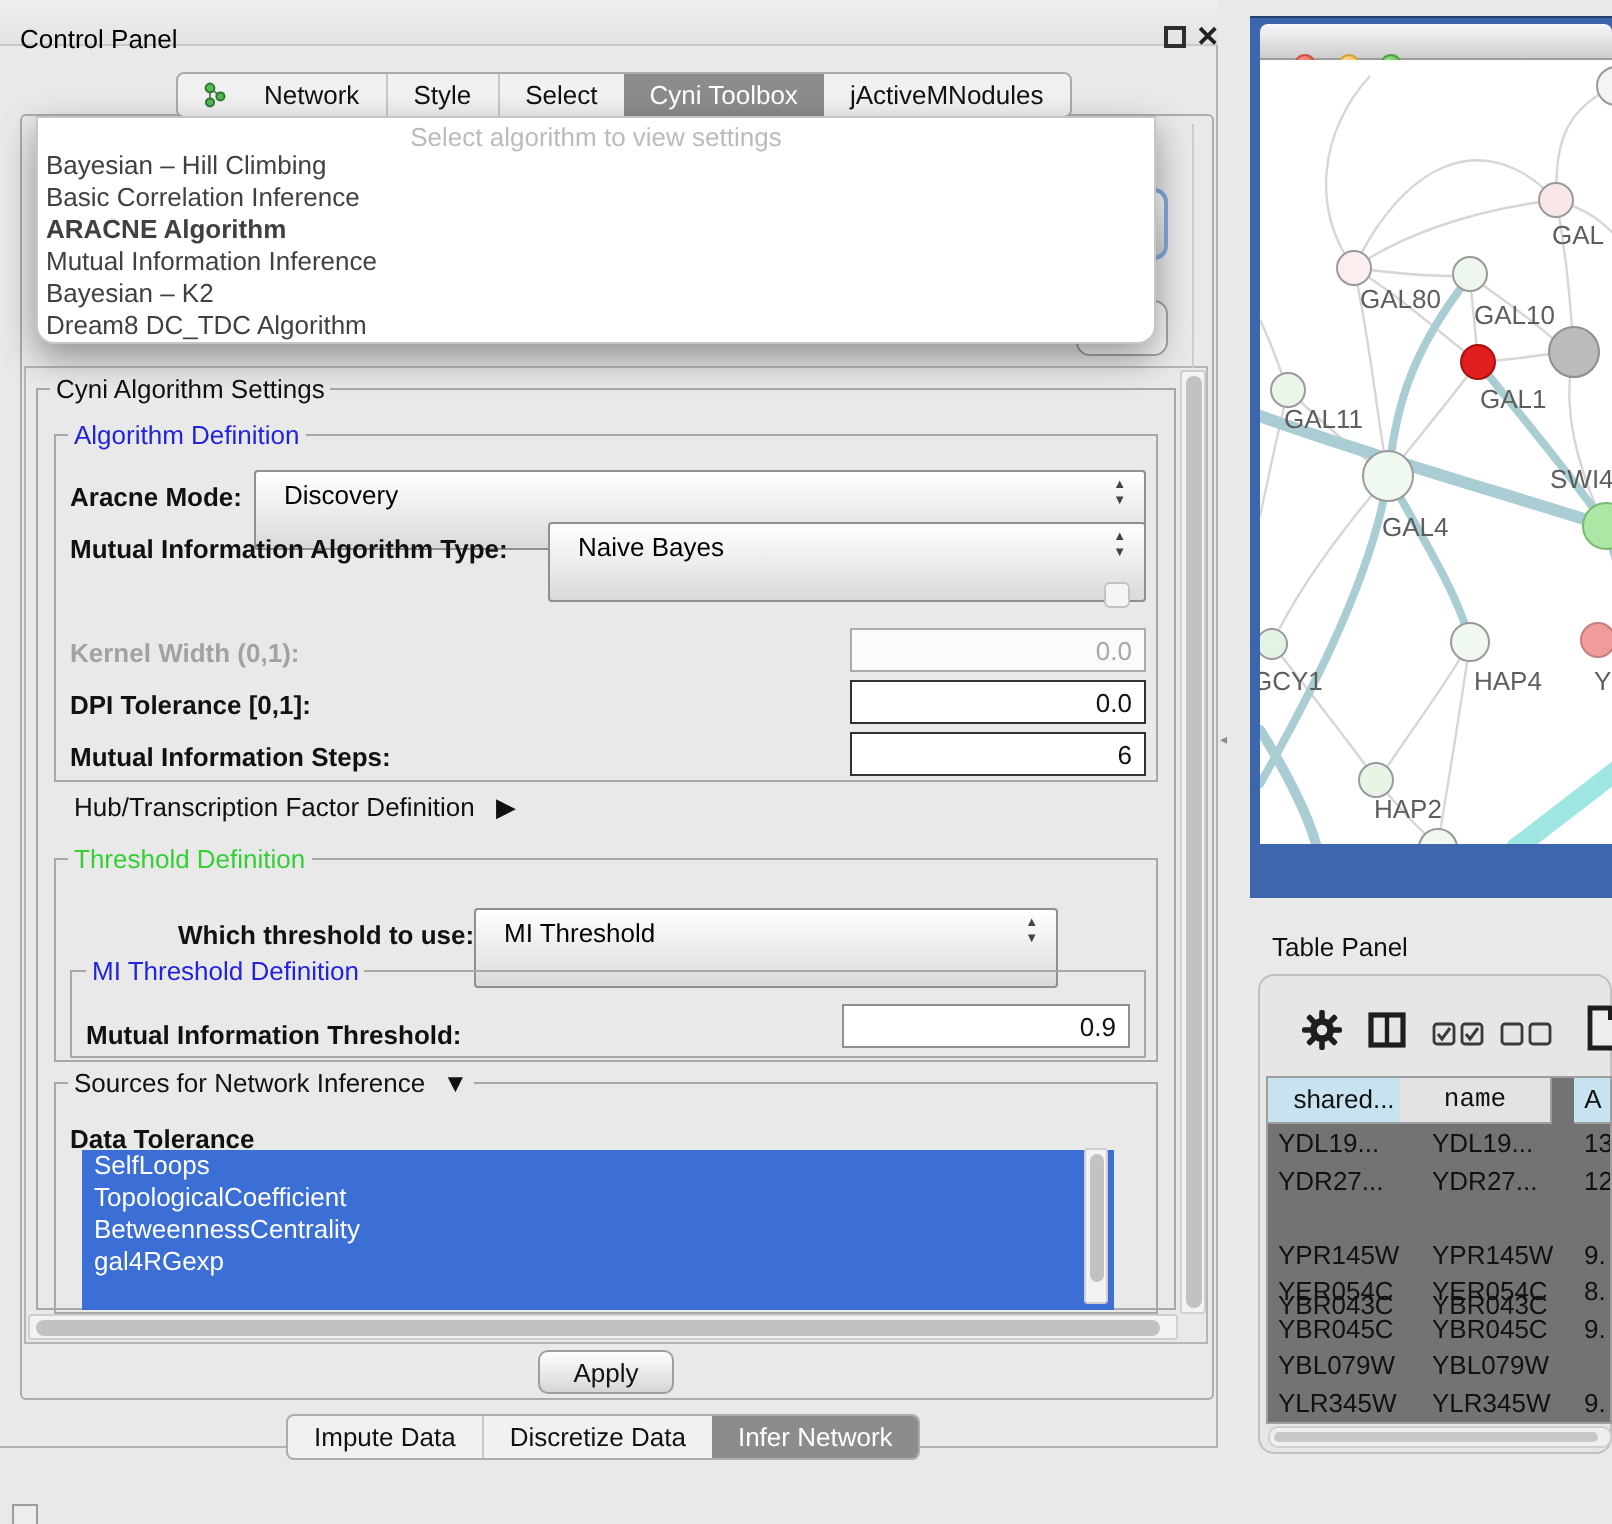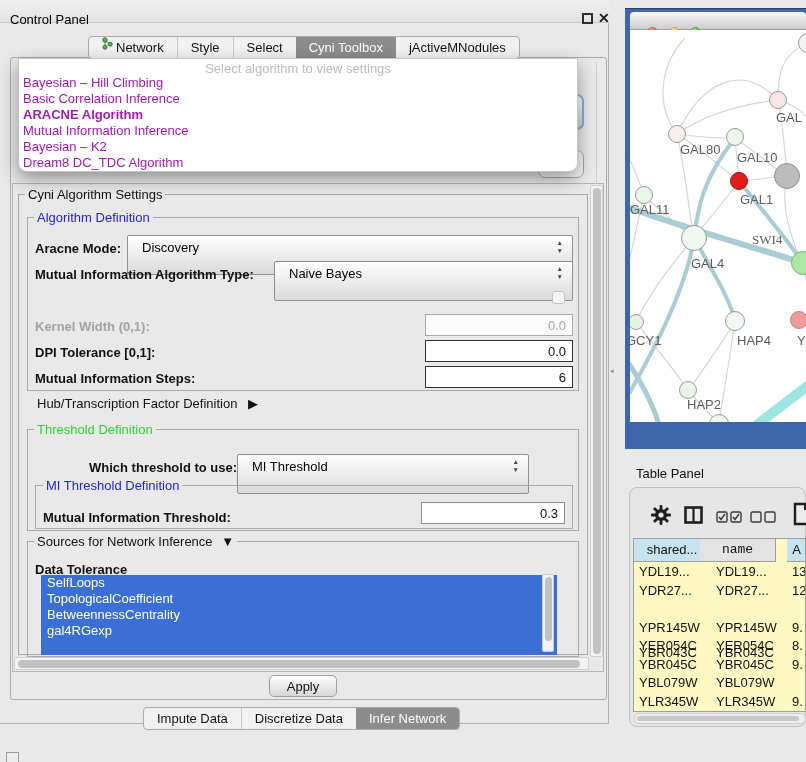--- a/index.html
+++ b/index.html
@@ -13,41 +13,41 @@
                border-top:1px solid #ADADAD; border-right:1px solid #B2B2B2; border-bottom:1px solid #B2B2B2; }
   #cp-titlebar { left:0; top:8; width:609px; height:23px; background:linear-gradient(#EFEFEF,#E3E3E3);
                  border-bottom:1px solid #C9C9C9; }
   #cp-title { left:10px; top:12px; color:#000; }
   .float-icon { left:582px; top:13px; width:11px; height:11px; border:2px solid #2E2E2E; }
   .close-icon { left:598px; top:10px; width:16px; height:16px; font-weight:bold; font-size:14px; color:#222; }
 
   
   .tabstrip { display:flex; height:23px; background:#F1F1F1; border:1px solid #ABABAB; border-radius:4px;
               overflow:hidden; align-items:stretch; }
-  .tab { padding:0 13px; line-height:21px; color:#111; white-space:nowrap; display:flex; align-items:flex-start; gap:3px; }
+  .tab { padding:0 13px; line-height:21px; color:#111; white-space:nowrap; display:flex; align-items:center; gap:19px; }
   .tab + .tab { border-left:1px solid #C9C9C9; }
   .tab.sel { background:#8C8C8C; color:#FFF; border-left:none; }
   .tab.sel + .tab { border-left:none; }
   #top-tabs { left:88px; top:36px; z-index:3; }
   #bottom-tabs { left:143px; top:707px; z-index:3; }
 
   #tabpane { left:10px; top:57px; width:597px; height:643px; border:1px solid #ACACAC; border-radius:3px; }
 
   
   .combo-frag { left:552px; top:94px; width:32px; height:36px; border:2px solid #85ACDC; border-radius:7px;
                 background:linear-gradient(#FFFFFF,#D5D5D5); z-index:1; }
   .field-frag { left:538px; top:150px; width:46px; height:28px; border:1px solid #A6A6A6; border-radius:7px;
                 background:#F7F7F7; z-index:1; }
   .vline-frag { left:596px; top:62px; width:1px; height:122px; background:#CDCDCD; z-index:1; }
 
   
   #algo-popup { left:18px; top:58px; width:560px; height:114px; background:#FFF; border:1px solid #C6C6C6;
                 border-radius:0 0 9px 9px; box-shadow:0 7px 18px rgba(0,0,0,.38); z-index:10; }
   #algo-placeholder { width:100%; text-align:center; top:2px; color:#BBBBBB; }
-  .dd-item { position:absolute; left:4px; height:16px; line-height:16px; color:#a21caf;text-align:center; }
+  .dd-item { position:absolute; left:4px; height:16px; line-height:16px; color:#404040;text-align:center; }
   .dd-item.hl { font-weight:bold; }
 
   
   #scrollpane { left:12px; top:183px; width:592px; height:489px; border:1px solid #B6B6B6; background:#E9E9E9; }
   .groupbox { position:absolute; border:1px solid #A8A8A8; }
   .legend { position:absolute; background:#E9E9E9; padding:0 3px; white-space:nowrap; }
   .legend.blue { color:#2323DC; }
   .legend.green { color:#33CF33; }
   .lbl { position:absolute; font-weight:bold; white-space:nowrap; }
   .lbl.dis { color:#A2A2A2; }
@@ -79,21 +79,21 @@
   #net-canvas { left:630px; top:30px; width:176px; height:392px; background:#FFF; overflow:hidden; }
   #net-bottom { left:625px; top:422px; width:181px; height:27px;
                 background:linear-gradient(#23407 0,#23406C 8%,#4A74BD 40%,#3E66AD 100%); }
   .net-node { position:absolute; border-radius:50%; }
   .net-label { position:absolute; color:#5E5E5E; font-size:13px; white-space:nowrap; }
 
   
   #tp-title { left:636px; top:466px; }
   #tp-window { left:629px; top:487px; width:177px; height:240px; background:#E6E6E6;
                border:1px solid #C0C0C0; border-radius:8px; }
-  #tp-table { left:633px; top:538px; width:173px; height:174px; background:#fef9c3;
+  #tp-table { left:633px; top:538px; width:173px; height:174px; background:#737373;
               border:1px solid #9E9E9E; overflow:hidden; }
   .th { position:absolute; top:0; height:23px; border-right:1px solid #9E9E9E; border-bottom:1px solid #9E9E9E;
         text-align:center; line-height:22px; overflow:hidden; }
   .th.blue { background:#C7E3F0; }
   .th.gray { background:#E3E3E3; }
   .tr { position:absolute; left:0; width:100%; height:18.5px; }
   .td { position:absolute; top:0; height:18.5px; line-height:18px; padding-left:5px; overflow:hidden; white-space:nowrap; }
   #tp-hscroll { left:634px; top:713px; width:172px; height:11px; background:#EFEFEF;
                 border:1px solid #CFCFCF; border-radius:5px; }
 
@@ -192,21 +192,21 @@
 
   <div class="lbl" style="left:76px; top:276px;">Which threshold to use:</div>
   <div class="combo" style="left:224px; top:270px; width:292px;">
     <span class="val">MI Threshold</span>
     <span class="stepper">▲<br>▼</span>
   </div>
 
   <div class="groupbox" style="left:22px; top:301px; width:538px; height:44px;"></div>
   <div class="legend blue" style="left:30px; top:294px;">MI Threshold Definition</div>
   <div class="lbl" style="left:30px; top:326px;text-align:center;">Mutual Information Threshold:</div>
-  <div class="tfield" style="left:408px; top:318px; width:144px; border:1px solid #8F8F8F;">0.3</div>
+  <div class="tfield" style="left:408px; top:318px; width:144px; border:1px solid #8F8F8F;">0.9</div>
 
   <div class="groupbox" style="left:14px; top:357px; width:552px; height:116px;"></div>
   <div class="legend" style="left:21px; top:350px;">
     <span>Sources for Network Inference</span>
     <span style="margin-left:5px;">▼</span>
   </div>
   <div class="lbl" style="left:22px; top:378px;">Data Tolerance</div>
   <div class="abs" id="attr-list" style="left:28px; top:389px; width:516px; height:82px; overflow:hidden;">
       <div class="list-item" style="top: 2px;">SelfLoops</div>
       <div class="list-item" style="top: 34px;">BetweennessCentrality</div>
@@ -290,25 +290,25 @@
       <div class="net-node" style="left: 139px; top: 61px; height: 18px; width: 18px; background: rgb(248, 230, 232); border: 1px solid rgb(154, 154, 154);"></div>
       <div class="net-label" style="left: 146px; top: 80px;">GAL</div>
       <div class="net-node" style="left: 38px; top: 95px; height: 18px; width: 18px; background: rgb(250, 238, 239); border: 1px solid rgb(154, 154, 154);"></div>
       <div class="net-label" style="left: 50px; top: 112px;">GAL80</div>
       <div class="net-node" style="left: 96px; top: 98px; height: 18px; width: 18px; background: rgb(237, 247, 237); border: 1px solid rgb(154, 154, 154);"></div>
       <div class="net-label" style="left: 107px; top: 120px;">GAL10</div>
       <div class="net-node" style="left: 100px; top: 142px; height: 18px; width: 18px; background: rgb(226, 29, 29); border: 1px solid rgb(163, 18, 18);"></div>
       <div class="net-label" style="left: 110px; top: 162px;">GAL1</div>
       <div class="net-node" style="left: 144px; top: 133px; height: 26px; width: 26px; background: rgb(187, 187, 187); border: 1px solid rgb(143, 143, 143);"></div>
       <div class="net-node" style="left: 5px; top: 156px; height: 18px; width: 18px; background: rgb(233, 246, 233); border: 1px solid rgb(154, 154, 154);"></div>
-      <div class="net-label" style="left: 0; top: 172px;">GAL11</div>
+      <div class="net-label" style="left: 12px; top: 172px;">GAL11</div>
       <div class="net-node" style="left: 51px; top: 195px; height: 26px; width: 26px; background: rgb(239, 249, 239); border: 1px solid rgb(154, 154, 154);"></div>
       <div class="net-label" style="left: 61px; top: 226px;">GAL4</div>
       <div class="net-node" style="left: 161px; top: 221px; height: 24px; width: 24px; background: rgb(172, 231, 165); border: 1px solid rgb(121, 184, 115);"></div>
-      <div class="net-label" style="left: 122px; top: 202px; font-family: Liberation Serif, serif;">SWI4</div>
+      <div class="net-label" style="left: 145px; top: 202px;">SWI4</div>
       <div class="net-node" style="left: -2px; top: 284px; height: 16px; width: 16px; background: rgb(228, 244, 228); border: 1px solid rgb(154, 154, 154);"></div>
       <div class="net-label" style="left: -4px; top: 303px;">GCY1</div>
       <div class="net-node" style="left: 95px; top: 281px; height: 20px; width: 20px; background: rgb(239, 249, 239); border: 1px solid rgb(154, 154, 154);"></div>
       <div class="net-label" style="left: 107px; top: 303px;">HAP4</div>
       <div class="net-node" style="left: 160px; top: 281px; height: 18px; width: 18px; background: rgb(242, 155, 155); border: 1px solid rgb(196, 126, 126);"></div>
       <div class="net-label" style="left: 167px; top: 303px;">Y</div>
       <div class="net-node" style="left: 49px; top: 351px; height: 18px; width: 18px; background: rgb(231, 245, 231); border: 1px solid rgb(154, 154, 154);"></div>
       <div class="net-label" style="left: 57px; top: 367px;">HAP2</div>
       <div class="net-node" style="left: 79px; top: 384px; height: 20px; width: 20px; background: rgb(239, 249, 239); border: 1px solid rgb(154, 154, 154);"></div>
     </div>

